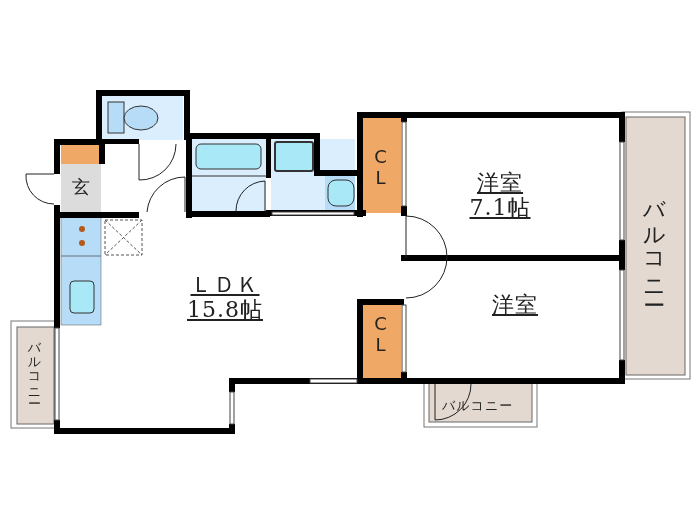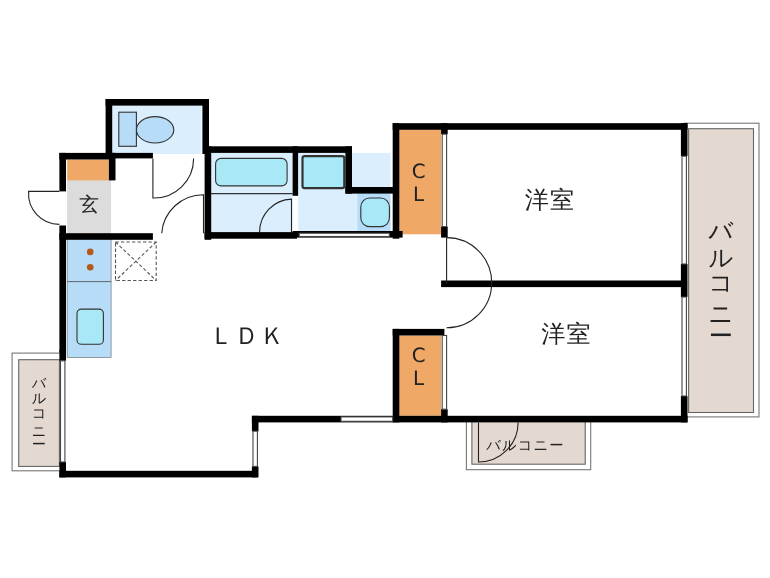--- a/index.html
+++ b/index.html
@@ -1,19 +1,19 @@
 <!DOCTYPE html>
 <html><head>
   <meta charset="utf-8">
   <style>
     html, body { margin: 0; padding: 0; background: #ffffff; }
     body { width: 700px; height: 525px; position: relative; overflow: hidden; font-family: "DejaVu Serif", "Liberation Serif", serif; }
     svg { position: absolute; left: 0; top: 0; }
     .lbl { position: absolute; color: #222; text-align: center; line-height: 1.15; white-space: nowrap; }
-    .room-lbl { font-size: 22px; letter-spacing: 1px; }
+    .room-lbl { font-size: 22px; letter-spacing: 1px; text-decoration: underline; }
     .cl-lbl { font-size: 18px; width: 20px; line-height: 1.3; }
     .vert { writing-mode: vertical-rl; text-orientation: upright; font-family: "DejaVu Sans", "Liberation Sans", sans-serif; }
     .bal-big { font-size: 22px; letter-spacing: 2px; }
     .bal-small { font-size: 13px; letter-spacing: 1px; }
     .bal-h { font-family: "DejaVu Sans", "Liberation Sans", sans-serif; font-size: 13px; letter-spacing: 1px; }
     .genkan { font-size: 18px; font-family: "DejaVu Sans", sans-serif; }
   </style>
 </head>
 <body>
 
@@ -125,26 +125,28 @@
 
     <path d="M 236 211 A 30 30 0 0 1 265 181 L 265 211"></path>
 
     <path d="M 406 216 A 40 40 0 0 1 406 298"></path>
     <path d="M 406 216 L 406 258"></path>
 
     <path d="M 435 384 L 435 420 A 36 36 0 0 0 471 384"></path>
   </g>
 </svg>
 
-<div class="lbl room-lbl" style="left:170px; top:294px; width:110px;">
+<div class="lbl room-lbl" style="left:170px; top:272px; width:110px;">
   <div>ＬＤＫ</div>
+  <div>15.8帖</div>
 </div>
 
 <div class="lbl room-lbl" style="left:455px; top:170px; width:90px;">
   <div>洋室</div>
+  <div>7.1帖</div>
 </div>
 
 <div class="lbl room-lbl" style="left:470px; top:292px; width:90px;">
   <div>洋室</div>
 </div>
 
 <div class="lbl cl-lbl vert" style="left:372px; top:146px;">CL</div>
 <div class="lbl cl-lbl vert" style="left:372px; top:313px;">CL</div>
 
 <div class="lbl genkan" style="left:68px; top:177px; width:26px;">玄</div>

